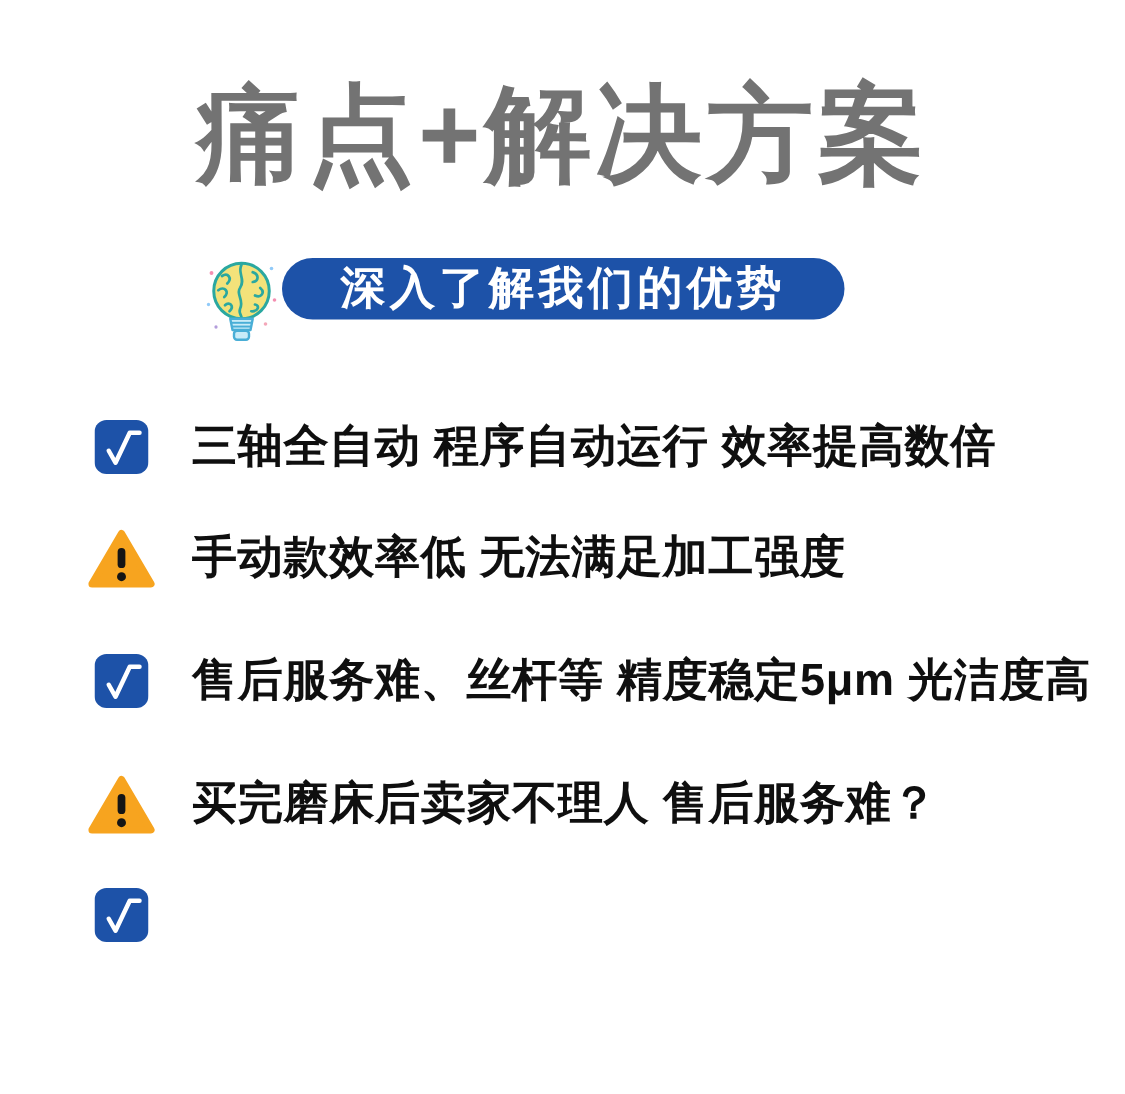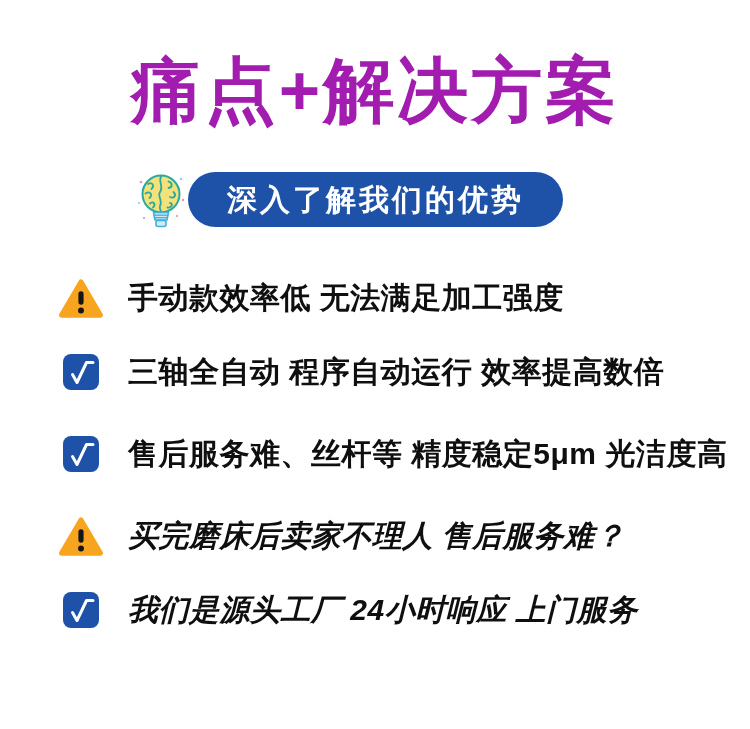--- a/index.html
+++ b/index.html
@@ -6,37 +6,37 @@
   body{
     width:750px;height:729px;
     background:var(--background,#fff);
     font-family:"Liberation Sans","DejaVu Sans",sans-serif;
     position:relative;overflow:hidden;
   }
   .title{
     position:absolute;top:52px;left:0;width:750px;margin:0;
     text-align:center;
     font-size:71px;font-weight:900;letter-spacing:3px;
-    color:#a21caf;line-height:1.1;
+    color:#737373;line-height:1.1;
   }
   .banner-area{position:absolute;top:0;left:0;width:750px;height:0;}
   .bulb{position:absolute;top:170px;left:136px;width:50px;height:62px;display:block;}
   .banner{
-    position:absolute;top:172px;left:188px;width:375px;height:55px;
+    position:absolute;top:172px;left:188px;width:375px;height:41px;
     background:var(--brand_blue,#1d52a8);
     border-radius:28px;
     display:flex;align-items:center;justify-content:center;
   }
   .banner span{
     color:#ffffff;font-size:30px;font-weight:700;letter-spacing:3px;
     line-height:1;
   }
   .items{position:absolute;top:274px;left:58px;}
   .pair{display:flex;flex-direction:column;gap:26px;margin-bottom:34px;}
-  .pair:last-child{margin-bottom:0;font-style:italic;}
+  .pair:last-child{margin-bottom:0;}
   .row{display:flex;align-items:center;height:48px;}
   .slot{width:46px;height:48px;display:flex;align-items:center;justify-content:center;flex:0 0 46px;}
   .txt{
     margin-left:24px;white-space:nowrap;
     font-size:30px;font-weight:800;letter-spacing:0.5px;
     color:#0f0f0f;line-height:1;
   }
   svg{display:block;}
 </style>
 </head>
@@ -72,36 +72,36 @@
     <div class="banner">
       <span>深入了解我们的优势</span>
     </div>
   </div>
 
   <div class="items">
 
     <div class="pair">
       <div class="row">
         <span class="slot">
+          <svg viewBox="0 0 36 36" width="36" height="36">
+            <rect width="36" height="36" rx="8" fill="var(--brand_blue,#1d52a8)"></rect>
+            <path d="M9.5 20.5 L14 28.5 L23.5 8.5 L30 8.5" fill="none" stroke="#ffffff" stroke-width="3" stroke-linecap="round" stroke-linejoin="round"></path>
+          </svg>
+        </span>
+        <span class="txt">三轴全自动 程序自动运行 效率提高数倍</span>
+      </div>
+      <div class="row">
+        <span class="slot">
           <svg viewBox="0 0 48 44" width="46" height="44">
             <path d="M24 5 L44.5 40 L3.5 40 Z" fill="var(--warning_orange,#f7a41f)" stroke="var(--warning_orange,#f7a41f)" stroke-width="5" stroke-linejoin="round"></path>
             <rect x="21.3" y="15" width="5.4" height="14" rx="2.7" fill="#151515"></rect>
             <circle cx="24" cy="35" r="3.1" fill="#151515"></circle>
           </svg>
         </span>
         <span class="txt">手动款效率低 无法满足加工强度</span>
-      </div>
-      <div class="row">
-        <span class="slot">
-          <svg viewBox="0 0 36 36" width="36" height="36">
-            <rect width="36" height="36" rx="8" fill="var(--brand_blue,#1d52a8)"></rect>
-            <path d="M9.5 20.5 L14 28.5 L23.5 8.5 L30 8.5" fill="none" stroke="#ffffff" stroke-width="3" stroke-linecap="round" stroke-linejoin="round"></path>
-          </svg>
-        </span>
-        <span class="txt">三轴全自动 程序自动运行 效率提高数倍</span>
       </div>
     </div>
 
     <div class="pair">
       <div class="row">
         <span class="slot">
           <svg viewBox="0 0 36 36" width="36" height="36">
             <rect width="36" height="36" rx="8" fill="var(--brand_blue,#1d52a8)"></rect>
             <path d="M9.5 20.5 L14 28.5 L23.5 8.5 L30 8.5" fill="none" stroke="#ffffff" stroke-width="3" stroke-linecap="round" stroke-linejoin="round"></path>
           </svg>
@@ -121,18 +121,17 @@
         </span>
         <span class="txt">买完磨床后卖家不理人 售后服务难？</span>
       </div>
       <div class="row">
         <span class="slot">
           <svg viewBox="0 0 36 36" width="36" height="36">
             <rect width="36" height="36" rx="8" fill="var(--brand_blue,#1d52a8)"></rect>
             <path d="M9.5 20.5 L14 28.5 L23.5 8.5 L30 8.5" fill="none" stroke="#ffffff" stroke-width="3" stroke-linecap="round" stroke-linejoin="round"></path>
           </svg>
         </span>
-        <span class="txt">我们是源头工厂 24小时响应 上门服务</span>
       </div>
     </div>
 
   </div>
 </div>
 
 </body></html>

